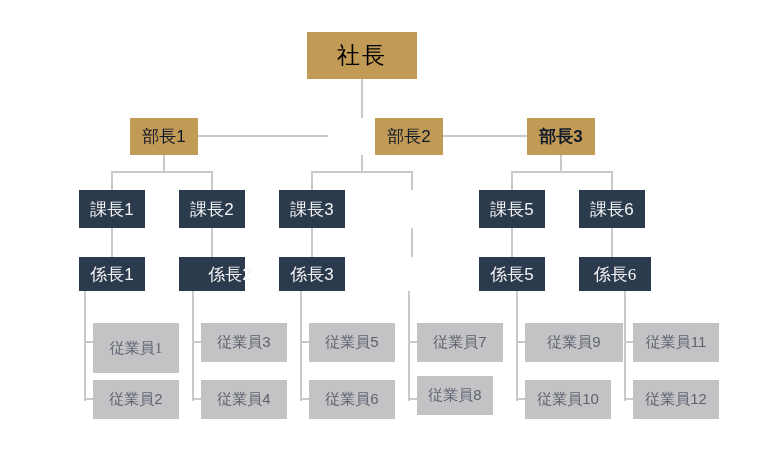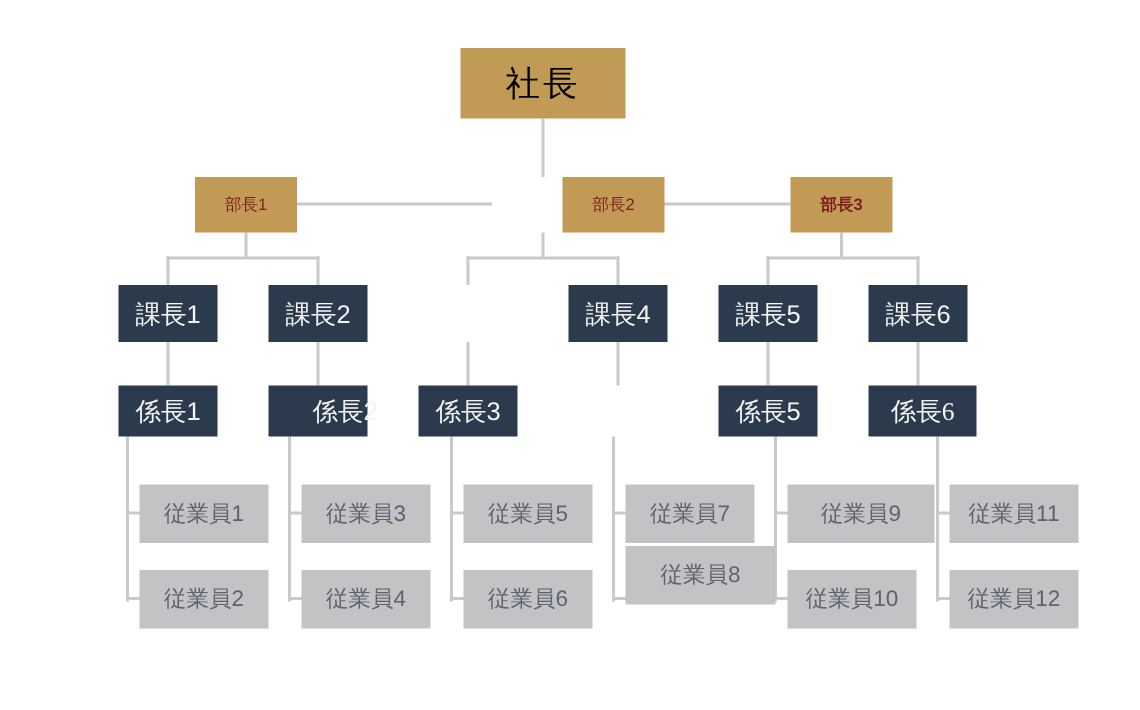--- a/index.html
+++ b/index.html
@@ -20,22 +20,22 @@
       white-space: nowrap;
     }
     .president {
       background: #c19a55;
       color: #000000;
       font-size: 23px;
       letter-spacing: 2px;
     }
     .bucho {
       background: #c19a55;
-      color: #7f1d1d;
-      font-size: 11px;
+      color: #0f172a;
+      font-size: 17px;
     }
     .kacho, .kakaricho {
       background: #2b3a4c;
       color: #f4f4f4;
       font-size: 17px;
     }
     .employee {
       background: #c3c3c5;
       color: #5e6370;
       font-size: 15px;
@@ -90,37 +90,37 @@
     <div class="line" style="left: 361px; top: 79px; width: 2px; height: 39px;"></div>
 
   <div class="node president" style="left:307px;top:32px;width:110px;height:47px;">社長</div>
 
   <div class="node bucho" style="left:130px;top:118px;width:68px;height:37px;">部長1</div>
   <div class="node bucho" style="left:328px;top:118px;width:68px;height:37px;margin-left:47px;">部長2</div>
   <div class="node bucho" style="left:527px;top:118px;width:68px;height:37px;font-weight:bold;">部長3</div>
 
   <div class="node kacho" style="left:79px;top:190px;width:66px;height:38px;">課長1</div>
   <div class="node kacho" style="left:179px;top:190px;width:66px;height:38px;">課長2</div>
-  <div class="node kacho" style="left:379px;top:190px;width:66px;height:38px;">課長4</div>
+  <div class="node kacho" style="left:279px;top:190px;width:66px;height:38px;">課長3</div>
   <div class="node kacho" style="left:479px;top:190px;width:66px;height:38px;">課長5</div>
   <div class="node kacho" style="left:579px;top:190px;width:66px;height:38px;">課長6</div>
 
   <div class="node kakaricho" style="left:79px;top:257px;width:66px;height:34px;">係長1</div>
   <div class="node kakaricho" style="left:179px;top:257px;width:66px;height:34px;padding-left:36px;">係長2</div>
   <div class="node kakaricho" style="left:279px;top:257px;width:66px;height:34px;">係長3</div>
   <div class="node kakaricho" style="left:479px;top:257px;width:66px;height:34px;">係長5</div>
   <div class="node kakaricho" style="left:579px;top:257px;width:72px;height:34px;font-family:Liberation Serif, serif;">係長6</div>
 
-  <div class="node employee" style="left:93px;top:323px;width:86px;height:39px;">従業員1</div>
+  <div class="node employee" style="left:93px;top:323px;width:86px;height:50px;font-family:Liberation Serif, serif;">従業員1</div>
   <div class="node employee" style="left:201px;top:323px;width:86px;height:39px;">従業員3</div>
   <div class="node employee" style="left:309px;top:323px;width:86px;height:39px;">従業員5</div>
   <div class="node employee" style="left:417px;top:323px;width:86px;height:39px;">従業員7</div>
   <div class="node employee" style="left:525px;top:323px;width:98px;height:39px;">従業員9</div>
   <div class="node employee" style="left:633px;top:323px;width:86px;height:39px;">従業員11</div>
 
   <div class="node employee" style="left:93px;top:380px;width:86px;height:39px;">従業員2</div>
   <div class="node employee" style="left:201px;top:380px;width:86px;height:39px;">従業員4</div>
   <div class="node employee" style="left:309px;top:380px;width:86px;height:39px;">従業員6</div>
-  <div class="node employee" style="left:417px;top:364px;width:100px;height:39px;">従業員8</div>
+  <div class="node employee" style="left:417px;top:376px;width:76px;height:39px;">従業員8</div>
   <div class="node employee" style="left:525px;top:380px;width:86px;height:39px;">従業員10</div>
   <div class="node employee" style="left:633px;top:380px;width:86px;height:39px;">従業員12</div>
 
 </div>
 
 </body></html>

